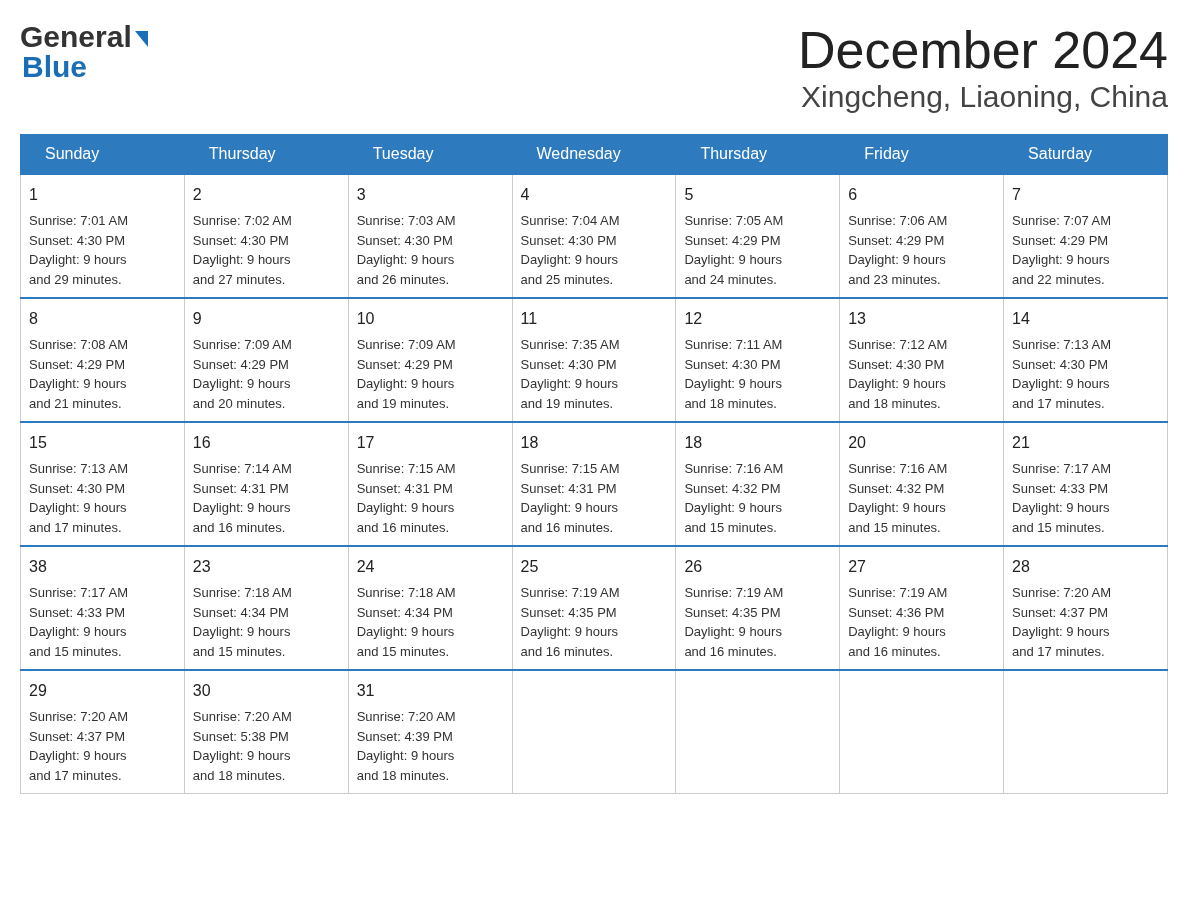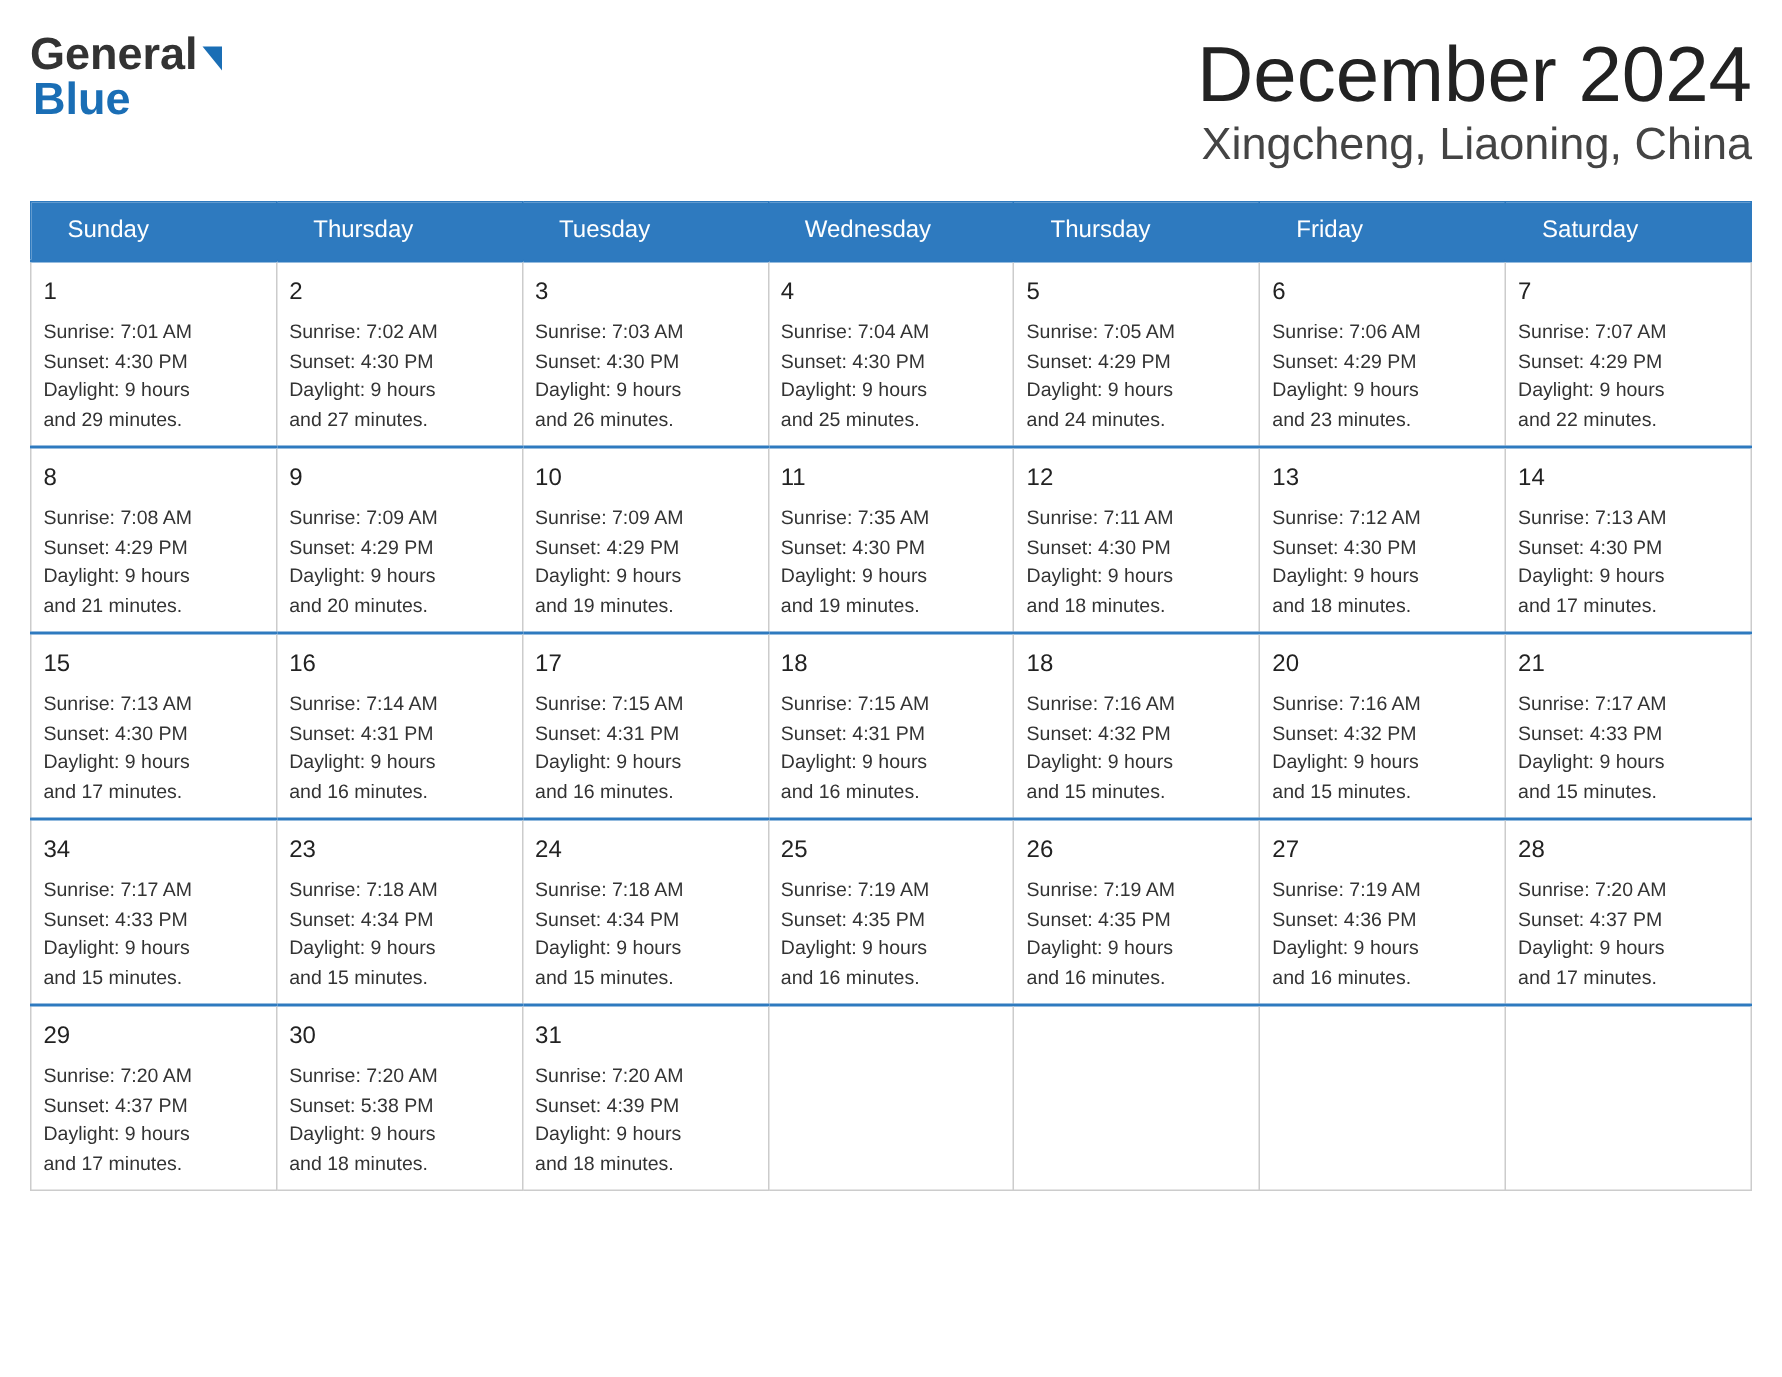--- a/index.html
+++ b/index.html
@@ -250,21 +250,21 @@
         <td>
           <span class="day-num">21</span>
           <span>Sunrise: 7:17 AM</span><br>
           <span>Sunset: 4:33 PM</span><br>
           <span>Daylight: 9 hours</span><br>
           <span>and 15 minutes.</span>
         </td>
       </tr>
       <tr>
         <td>
-          <span class="day-num">34</span>
+          <span class="day-num">38</span>
           <span>Sunrise: 7:17 AM</span><br>
           <span>Sunset: 4:33 PM</span><br>
           <span>Daylight: 9 hours</span><br>
           <span>and 15 minutes.</span>
         </td>
         <td>
           <span class="day-num">23</span>
           <span>Sunrise: 7:18 AM</span><br>
           <span>Sunset: 4:34 PM</span><br>
           <span>Daylight: 9 hours</span><br>

